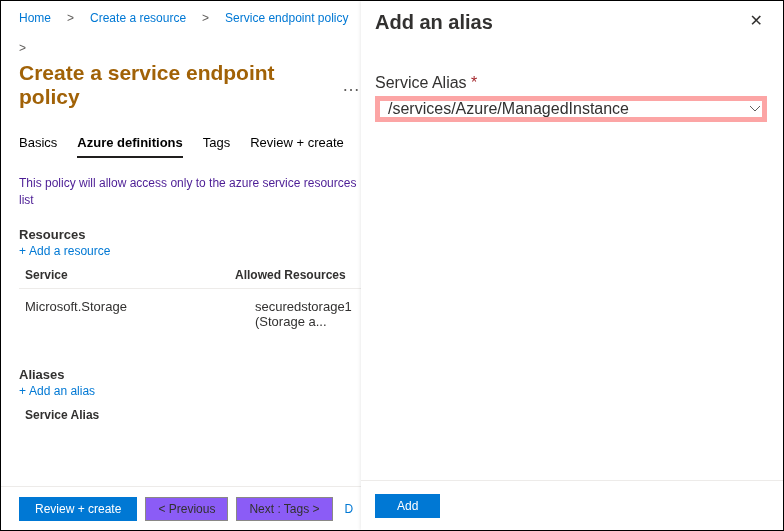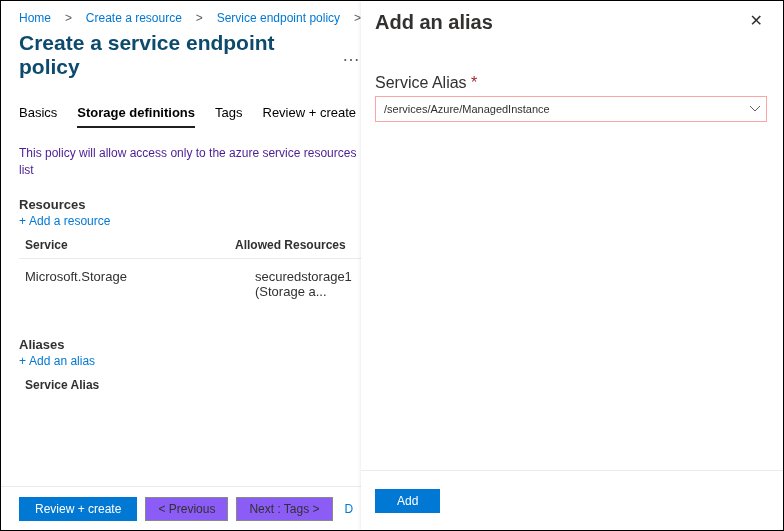--- a/index.html
+++ b/index.html
@@ -3,26 +3,26 @@
 <meta charset="utf-8">
 <style>
   * { box-sizing: border-box; margin: 0; padding: 0; }
   html, body { width: 784px; height: 531px; font-family: "Segoe UI", Arial, sans-serif; font-size: 13px; color: #323130; background: #fff; overflow: hidden; }
   body { border: 1px solid #000; position: relative; }
 
   .main-pane { position: absolute; left: 0; top: 0; width: 360px; height: 100%; padding: 10px 0 0 18px; }
   .side-pane { position: absolute; left: 360px; top: 0; right: 0; height: 100%; padding: 10px 16px 0 14px; box-shadow: -1px 0 3px rgba(0,0,0,0.08); background: #fff; }
 
   
-  .breadcrumb { font-size: 12px; color: #605e5c; display: flex; flex-wrap: wrap; gap: 4px; align-items: center; justify-content: space-between; }
+  .breadcrumb { font-size: 12px; color: #605e5c; display: flex; flex-wrap: wrap; gap: 16px; align-items: center; }
   .breadcrumb a { color: #0078d4; text-decoration: none; cursor: pointer; }
   .breadcrumb .sep { color: #605e5c; }
 
   .page-title-row { display: flex; align-items: center; gap: 8px; margin-top: 6px; }
-  .page-title { font-size: 21px; font-weight: 600; color: #0c4a6e; }
+  .page-title { font-size: 21px; font-weight: 600; color: #a16207; }
   .ellipsis { font-size: 18px; color: #605e5c; cursor: pointer; letter-spacing: 1px; }
 
   
   .tabs { display: flex; gap: 20px; margin-top: 26px; border-bottom: 1px solid transparent; }
   .tab { font-size: 13px; padding-bottom: 6px; cursor: pointer; color: #000000; }
   .tab.active { font-weight: 600; border-bottom: 2px solid #201f1e; }
 
   .desc { font-size: 12px; color: #4c1d95; margin-top: 16px; line-height: 1.4; }
 
   .section-head { font-size: 13px; font-weight: 600; margin-top: 18px; }
@@ -43,23 +43,23 @@
   .btn-secondary { background: #8b5cf6; color: #323130; border: 1px solid #8a8886; height: 24px; padding: 0 12px; font-size: 12px; cursor: pointer; }
   .trail-link { color: #0078d4; font-size: 12px; margin-left: 4px; cursor: pointer; }
 
   
   .side-head { display: flex; justify-content: space-between; align-items: flex-start; }
   .side-title { font-size: 20px; font-weight: 600; }
   .close-x { font-size: 16px; cursor: pointer; line-height: 1; padding: 2px 4px; font-weight: 400; }
   .field-label { font-size: 16px; margin-top: 40px; }
   .req-star { color: #a4262c; }
   .select-wrap { position: relative; margin-top: 4px; }
-  .select-box { width: 100%; height: 26px; border: 1px solid #fca5a5; background: #fff; font-size: 11px; padding: 0 24px 0 8px; display: flex; align-items: center; cursor: pointer; }
+  .select-box { width: 100%; height: 26px; border: 5px solid #fca5a5; background: #fff; font-size: 16px; padding: 0 24px 0 8px; display: flex; align-items: center; cursor: pointer; }
   .chevron { position: absolute; right: 6px; top: 50%; transform: translateY(-50%); font-size: 10px; pointer-events: none; }
-  .side-footer { position: absolute; left: 0; bottom: 0; right: 0; height: 60px; border-top: 1px solid #edebe9; display: flex; align-items: center; padding-left: 14px; }
+  .side-footer { position: absolute; left: 0; bottom: 0; right: 0; height: 50px; border-top: 1px solid #edebe9; display: flex; align-items: center; padding-left: 14px; }
 </style>
 </head>
 <body>
 
 <div class="main-pane">
 
   <div class="breadcrumb">
     <a>Home</a>
     <span class="sep">&gt;</span>
     <a>Create a resource</a>
@@ -68,21 +68,21 @@
     <span class="sep">&gt;</span>
   </div>
 
   <div class="page-title-row">
     <div class="page-title">Create a service endpoint policy</div>
     <div class="ellipsis">…</div>
   </div>
 
   <div class="tabs">
     <div class="tab">Basics</div>
-    <div class="tab active">Storage definitions</div>
+    <div class="tab active">Azure definitions</div>
     <div class="tab">Tags</div>
     <div class="tab">Review + create</div>
   </div>
 
   <div class="desc">This policy will allow access only to the azure service resources list</div>
 
   <div class="section-head">Resources</div>
   <div class="add-link">
     <span class="plus">+</span>
     <span>Add a resource</span>

